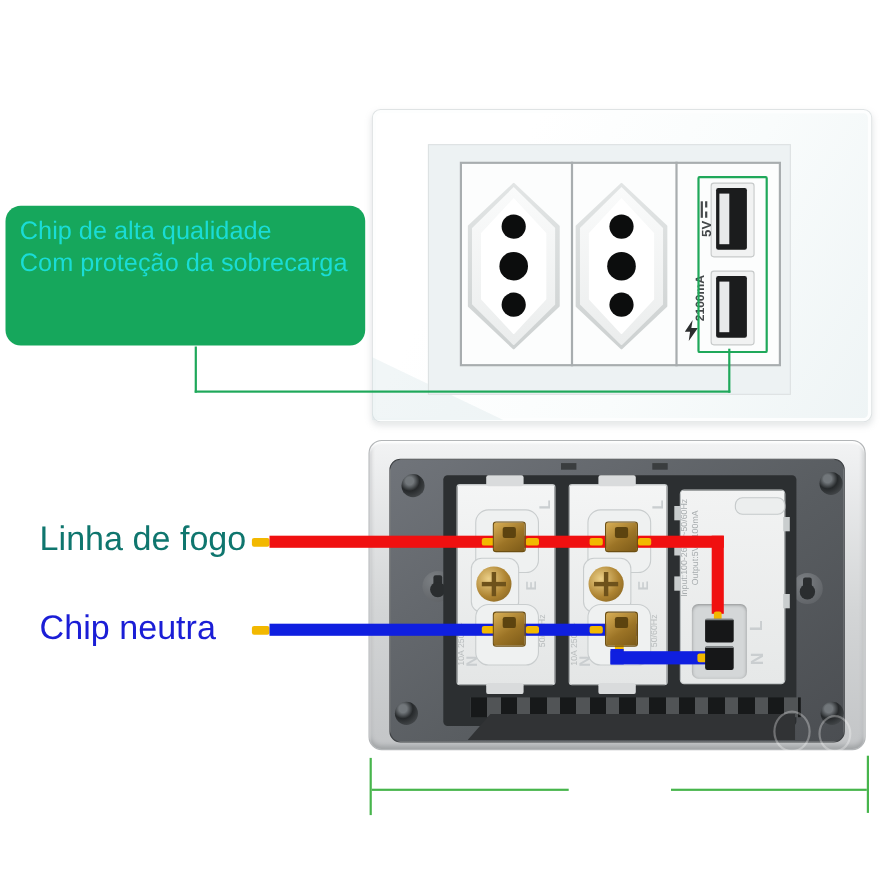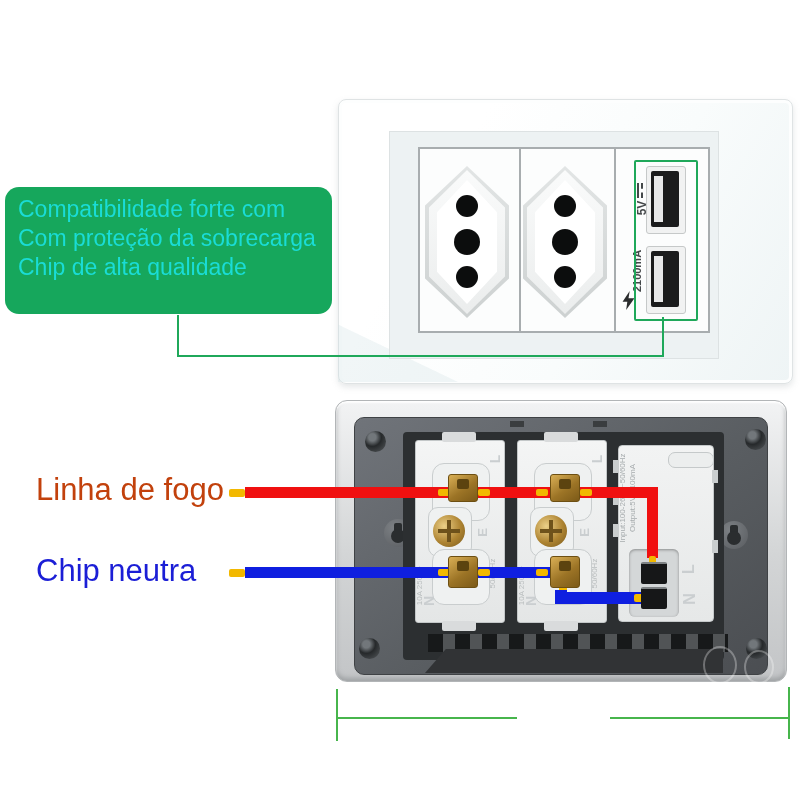--- a/index.html
+++ b/index.html
@@ -139,23 +139,22 @@
   <svg class="a" style="left:622px;top:291px;" width="13" height="19" viewBox="0 0 10 16">
     <path d="M6 0 L0 9 H4 L3 16 L10 6 H5 Z" fill="#2b2d2e"></path>
   </svg>
 
   <div class="a green-rect"></div>
   <div class="a green" style="left:177px;top:315px;width:2px;height:42px;"></div>
   <div class="a green" style="left:177px;top:355px;width:487px;height:2px;"></div>
   <div class="a green" style="left:662px;top:317px;width:2px;height:40px;"></div>
 
   <div class="a info-box">
-    <div class="info-line">Compatibilidade forte com</div>
+    <div class="info-line">Chip de alta qualidade</div>
     <div class="info-line">Com proteção da sobrecarga</div>
-    <div class="info-line">Chip de alta qualidade</div>
   </div>
 
   <div class="a base-frame"></div>
   <div class="a metal-plate"></div>
 
   <div class="a screw" style="left:365px;top:431px;"></div>
   <div class="a screw" style="left:745px;top:429px;"></div>
   <div class="a screw" style="left:359px;top:638px;"></div>
   <div class="a screw" style="left:746px;top:638px;"></div>
 
@@ -251,21 +250,21 @@
     </div>
   <div class="a brass" style="left:448px;top:556px;width:30px;height:32px;">
       <span class="slot"></span>
     </div>
   <div class="a brass" style="left:550px;top:556px;width:30px;height:32px;">
       <span class="slot"></span>
     </div>
   <div class="a black-term" style="left:641px;top:562px;"></div>
   <div class="a black-term" style="left:641px;top:587px;"></div>
 
-  <div class="a wire-label" style="left:36px;top:472px;color:#c2410c;">Linha de fogo</div>
+  <div class="a wire-label" style="left:36px;top:472px;color:#0f766e;">Linha de fogo</div>
   <div class="a wire-label" style="left:36px;top:553px;color:#1b1ed6;">Chip neutra</div>
 
   <div class="a dim" style="left:336px;top:689px;width:2px;height:52px;"></div>
   <div class="a dim" style="left:788px;top:687px;width:2px;height:52px;"></div>
   <div class="a dim" style="left:338px;top:717px;width:179px;height:2px;"></div>
   <div class="a dim" style="left:610px;top:717px;width:178px;height:2px;"></div>
 
 </div>
 
 </body></html>

